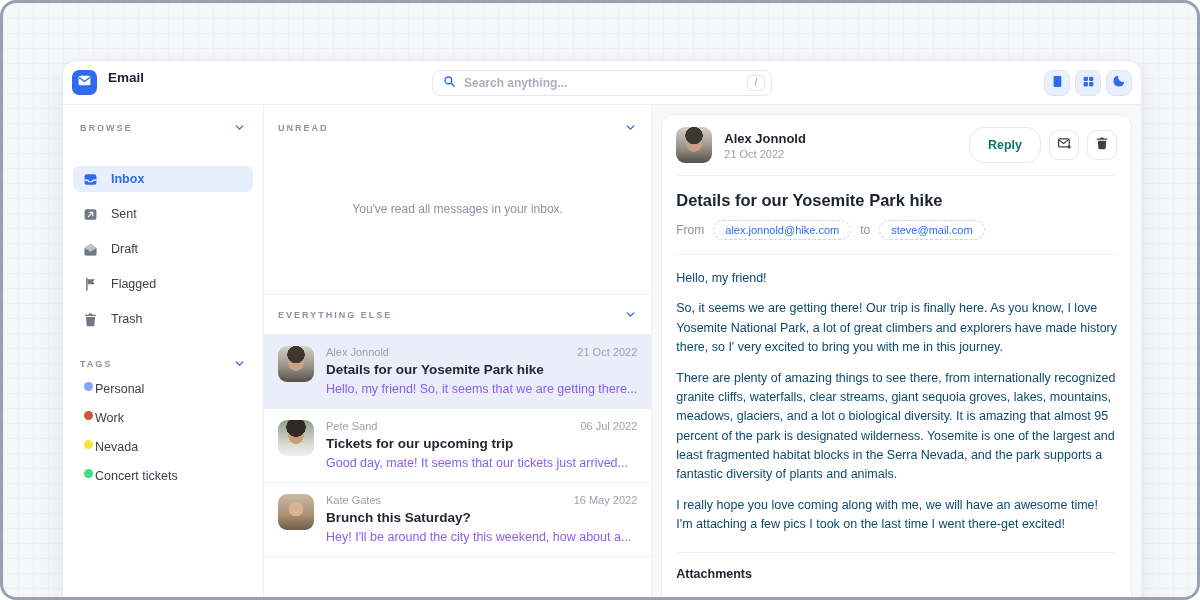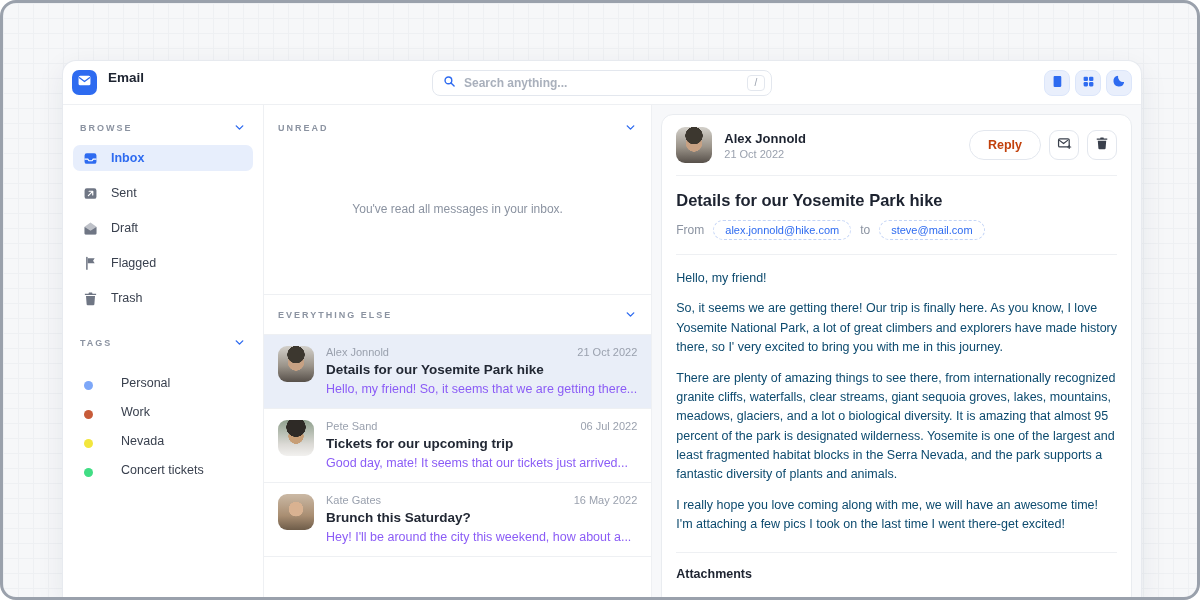--- a/index.html
+++ b/index.html
@@ -38,28 +38,28 @@
   .hicons { flex: 1; display: flex; justify-content: flex-end; gap: 5px; }
   .hbtn { width: 26px; height: 26px; border-radius: 8px; background: #e9effc; border: 1px solid #dce6fa; color: #2e6bf0; display: grid; place-items: center; cursor: pointer; }
 
   
   .content { flex: 1; display: flex; min-height: 0; }
 
   
   .sidebar { flex: 0 0 200px; padding: 16px 10px; }
   .sechead { display: flex; align-items: center; justify-content: space-between; color: #8b93a1; font-size: 9px; font-weight: 700; letter-spacing: 2px; padding: 0 7px; }
   .chev { color: #2e6bf0; display: grid; place-items: center; }
-  .navlist { margin-top: 11px; }
+  .navlist { margin-top: 32px; }
   .navitem { display: flex; align-items: center; gap: 13px; height: 26px; padding: 0 10px; border-radius: 7px; color: #39404e; font-size: 12.5px; margin-bottom: 9px; cursor: pointer; }
   .navitem .icn { width: 15px; height: 15px; color: #6f7684; display: grid; place-items: center; }
   .navitem.active { background: #e7eefc; color: #2e6bf0; font-weight: 600; }
   .navitem.active .icn { color: #2e6bf0; }
   .tagshead { margin-top: 25px; }
   .taglist { margin-top: 12px; }
-  .tagitem { display: flex; align-items: flex-end; gap: 28px; height: 29px; padding: 0 11px; font-size: 12.5px; color: #39404e; cursor: pointer; }
+  .tagitem { display: flex; align-items: flex-start; gap: 2px; height: 29px; padding: 0 11px; font-size: 12.5px; color: #39404e; cursor: pointer; }
   .dot { width: 9px; height: 9px; border-radius: 50%; flex: 0 0 auto; }
 
   
   .listcol { flex: 0 0 344px; border-left: 1px solid #eef0f3; border-right: 1px solid #eef0f3; display: flex; flex-direction: column; background: #fff; }
   .listcol .sechead { padding: 16px 14px 0; }
   .empty { height: 150px; display: grid; place-items: center; color: #8b93a1; font-size: 12px; }
   .ee-wrap { border-top: 1px solid #eef0f3; margin-top: 10px; }
   .ee-wrap .sechead { padding: 13px 14px; }
   .mailitem { padding: 11px 14px 12px; border-top: 1px solid #eef0f3; display: flex; gap: 12px; cursor: pointer; }
   .mailitem.last { border-bottom: 1px solid #eef0f3; }
@@ -78,21 +78,21 @@
   .a-kate { background: radial-gradient(circle at 50% 42%, #d9b291 0 26%, rgba(0,0,0,0) 27%), linear-gradient(180deg, #cbb9a5 0%, #a98e72 60%, #6e5c49 100%); }
 
   
   .detailarea { flex: 1; background: #f7f8fa; padding: 9px; overflow: hidden; }
   .card { background: #fff; border: 1px solid #e9ecf0; border-radius: 12px; padding: 12px 14px 16px; }
   .d-head { display: flex; align-items: center; gap: 12px; padding-bottom: 12px; border-bottom: 1px solid #eef0f3; }
   .d-id { display: flex; flex-direction: column; gap: 2px; }
   .d-name { font-size: 13px; font-weight: 700; color: #1d2330; }
   .d-date { font-size: 11px; color: #9aa1ae; }
   .d-actions { margin-left: auto; display: flex; gap: 8px; align-items: center; }
-  .reply { height: 30px; padding: 0 18px; border: 1px solid #e3e7ee; border-radius: 15px; background: #fff; font-size: 12.5px; font-weight: 600; color: #c2410c; font-family: inherit; cursor: pointer; }
+  .reply { height: 36px; padding: 0 18px; border: 1px solid #e3e7ee; border-radius: 15px; background: #fff; font-size: 12.5px; font-weight: 600; color: #0f766e; font-family: inherit; cursor: pointer; }
   .iconbtn { width: 30px; height: 30px; border: 1px solid #e3e7ee; border-radius: 9px; background: #fff; display: grid; place-items: center; color: #3a404c; cursor: pointer; }
   .d-subject { font-size: 16.5px; font-weight: 700; color: #1d2330; margin: 15px 0 10px; }
   .fromline { display: flex; align-items: center; gap: 9px; font-size: 12px; color: #8b93a1; padding-bottom: 14px; border-bottom: 1px solid #eef0f3; }
   .pill { font-size: 11px; color: #2e6bf0; border: 1px dashed #c3d4f7; border-radius: 999px; padding: 3px 11px; background: #fff; cursor: pointer; }
   .d-body { padding-top: 3px; border-bottom: 1px solid #eef0f3; padding-bottom: 6px; }
   .d-body p { font-size: 12.5px; line-height: 1.55; color: #0c4a6e; margin: 11px 0; }
   .att-label { font-size: 12.5px; font-weight: 700; color: #1d2330; margin: 14px 0 10px; }
 </style>
 </head>
 <body>

